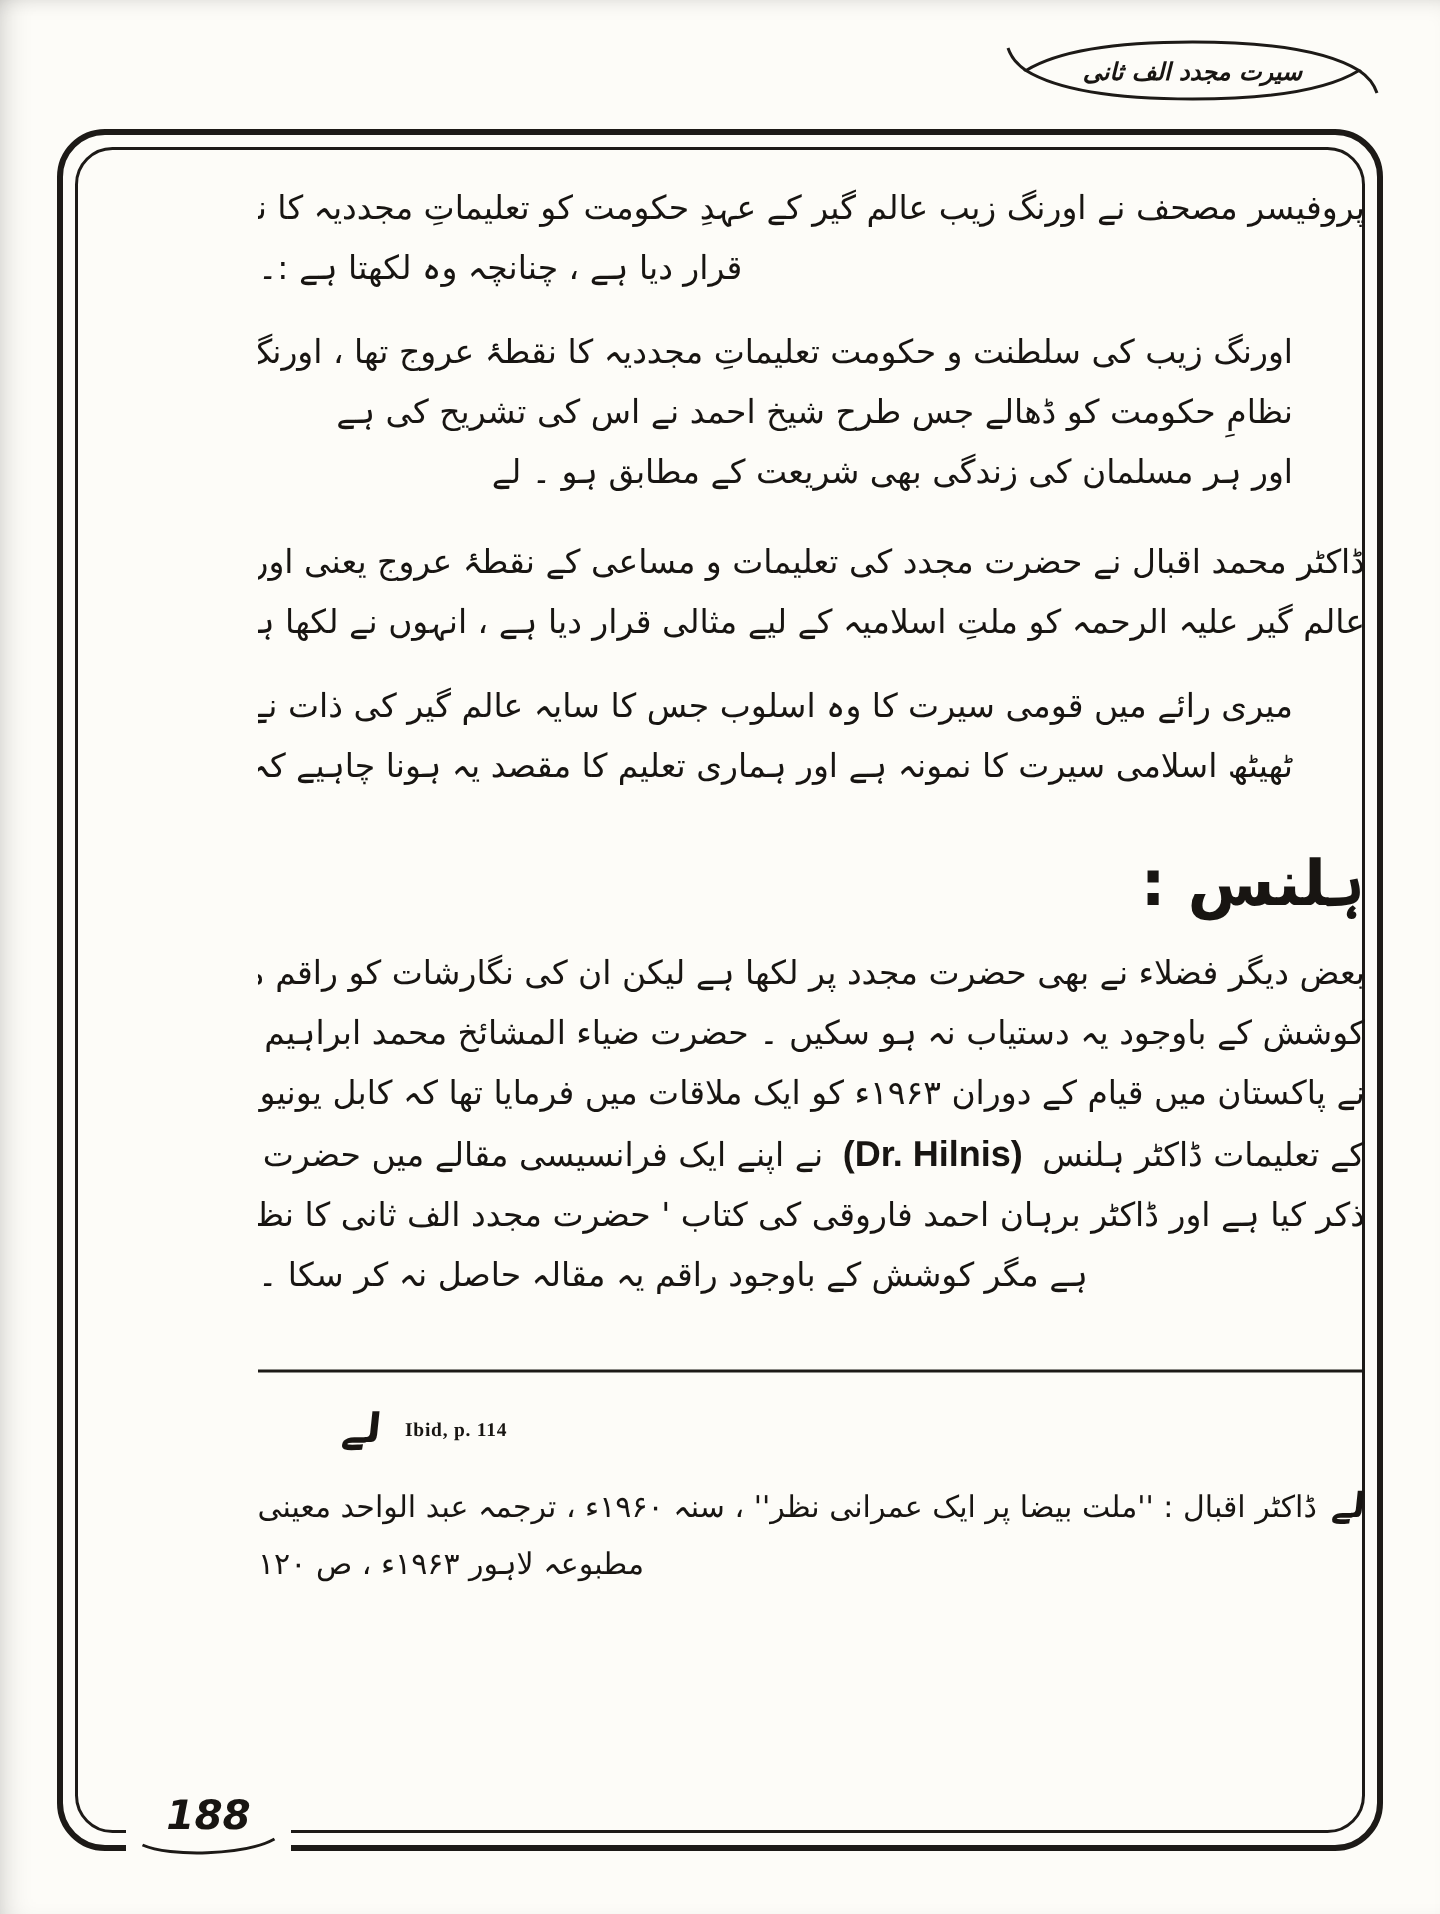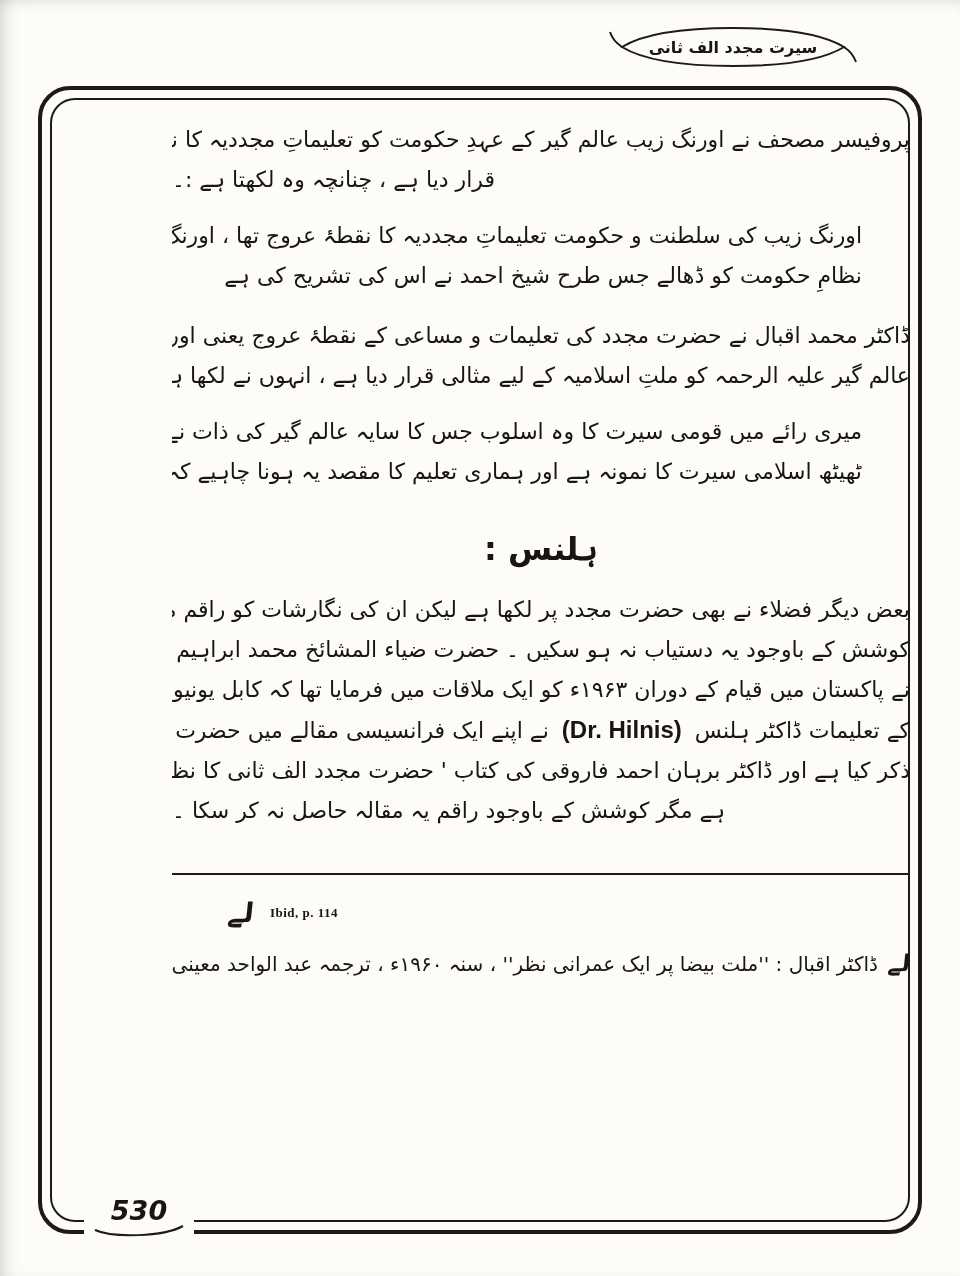--- a/index.html
+++ b/index.html
@@ -18,21 +18,21 @@
     position:absolute; left:38px; top:86px; width:884px; height:1148px;
     border:4px solid #1d1a17; border-radius:32px; box-sizing:border-box;
   }
   .frame-inner {
     position:absolute; left:50px; top:98px; width:860px; height:1124px;
     border:2px solid #1d1a17; border-radius:25px; box-sizing:border-box;
   }
 
   
   .cartouche {
-    position:absolute; left:606px; top:24px; width:254px; height:46px;
+    position:absolute; left:668px; top:24px; width:254px; height:46px;font-style:italic;
   }
   .cartouche svg { position:absolute; left:0; top:0; }
   .cartouche .title {
     position:absolute; left:0; right:0; top:0; bottom:0;
     display:flex; align-items:center; justify-content:center;
     direction:rtl;
     font-size:16px; font-weight:bold; letter-spacing:1px;
   }
 
   
@@ -46,22 +46,22 @@
   .line.align-left { text-align:left; }
   .quote { padding-right:48px; padding-left:54px; }
   .quote .line { text-align:right; }
   .quote .line.align-left { text-align:left; }
 
   .mt-sm { margin-top:16px; }
   .mt-md { margin-top:20px; }
 
   .section-heading {
     margin-top:26px; margin-bottom:10px;
-    font-size:32px; font-weight:bold; line-height:62px;
-    text-align:center; white-space:nowrap;
+    font-size:42px; font-weight:bold; line-height:62px;
+    text-align:right; white-space:nowrap;
   }
 
   .latin-inline {
     font-family:Liberation Sans, sans-serif;
     font-weight:bold; font-size:24px;
     direction:ltr; unicode-bidi:embed;
     padding:0 6px;
     margin-top:44px;
   }
 
@@ -118,20 +118,21 @@
   <div class="content">
 
     <div>
       <div class="line">پروفیسر مصحف نے اورنگ زیب عالم گیر کے عہدِ حکومت کو تعلیماتِ مجددیہ کا نقطۂ عروج</div>
       <div class="line align-left">قرار دیا ہے ، چنانچہ وہ لکھتا ہے :۔</div>
     </div>
 
     <div class="quote mt-sm">
       <div class="line">اورنگ زیب کی سلطنت و حکومت تعلیماتِ مجددیہ کا نقطۂ عروج تھا ، اورنگ زیب</div>
       <div class="line">نظامِ حکومت کو ڈھالے جس طرح شیخ احمد نے اس کی تشریح کی ہے</div>
+      <div class="line">اور ہر مسلمان کی زندگی بھی شریعت کے مطابق ہو ۔ لے</div>
     </div>
 
     <div class="mt-md">
       <div class="line">ڈاکٹر محمد اقبال نے حضرت مجدد کی تعلیمات و مساعی کے نقطۂ عروج یعنی اورنگ زیب</div>
       <div class="line">عالم گیر علیہ الرحمہ کو ملتِ اسلامیہ کے لیے مثالی قرار دیا ہے ، انہوں نے لکھا ہے :۔</div>
     </div>
 
     <div class="quote mt-sm">
       <div class="line">میری رائے میں قومی سیرت کا وہ اسلوب جس کا سایہ عالم گیر کی ذات نے ڈالا ہے</div>
       <div class="line">ٹھیٹھ اسلامی سیرت کا نمونہ ہے اور ہماری تعلیم کا مقصد یہ ہونا چاہیے کہ اس نمونے</div>
@@ -157,24 +158,25 @@
     <div class="fn1-row">
       <span class="fn-marker">لے</span>
       <span class="fn1-text">Ibid, p. 114</span>
     </div>
 
     <div class="fn2-block">
       <div class="fn2-line1">
         <span class="fn-marker">لے</span>
         <span>ڈاکٹر اقبال : ''ملت بیضا پر ایک عمرانی نظر'' ، سنہ ۱۹۶۰ء ، ترجمہ عبد الواحد معینی : مقالات اقبال</span>
       </div>
+      <div class="fn2-line2">مطبوعہ لاہور ۱۹۶۳ء ، ص ۱۲۰</div>
     </div>
 
   </div>
 
   <div class="page-number-box">
-    <span class="num">530</span>
+    <span class="num">188</span>
     <svg width="92" height="14" viewBox="0 0 92 14">
       <path d="M2,6 C20,14 70,13 90,2" fill="none" stroke="#1d1a17" stroke-width="2"></path>
     </svg>
   </div>
 
 </div>
 
 </body></html>

